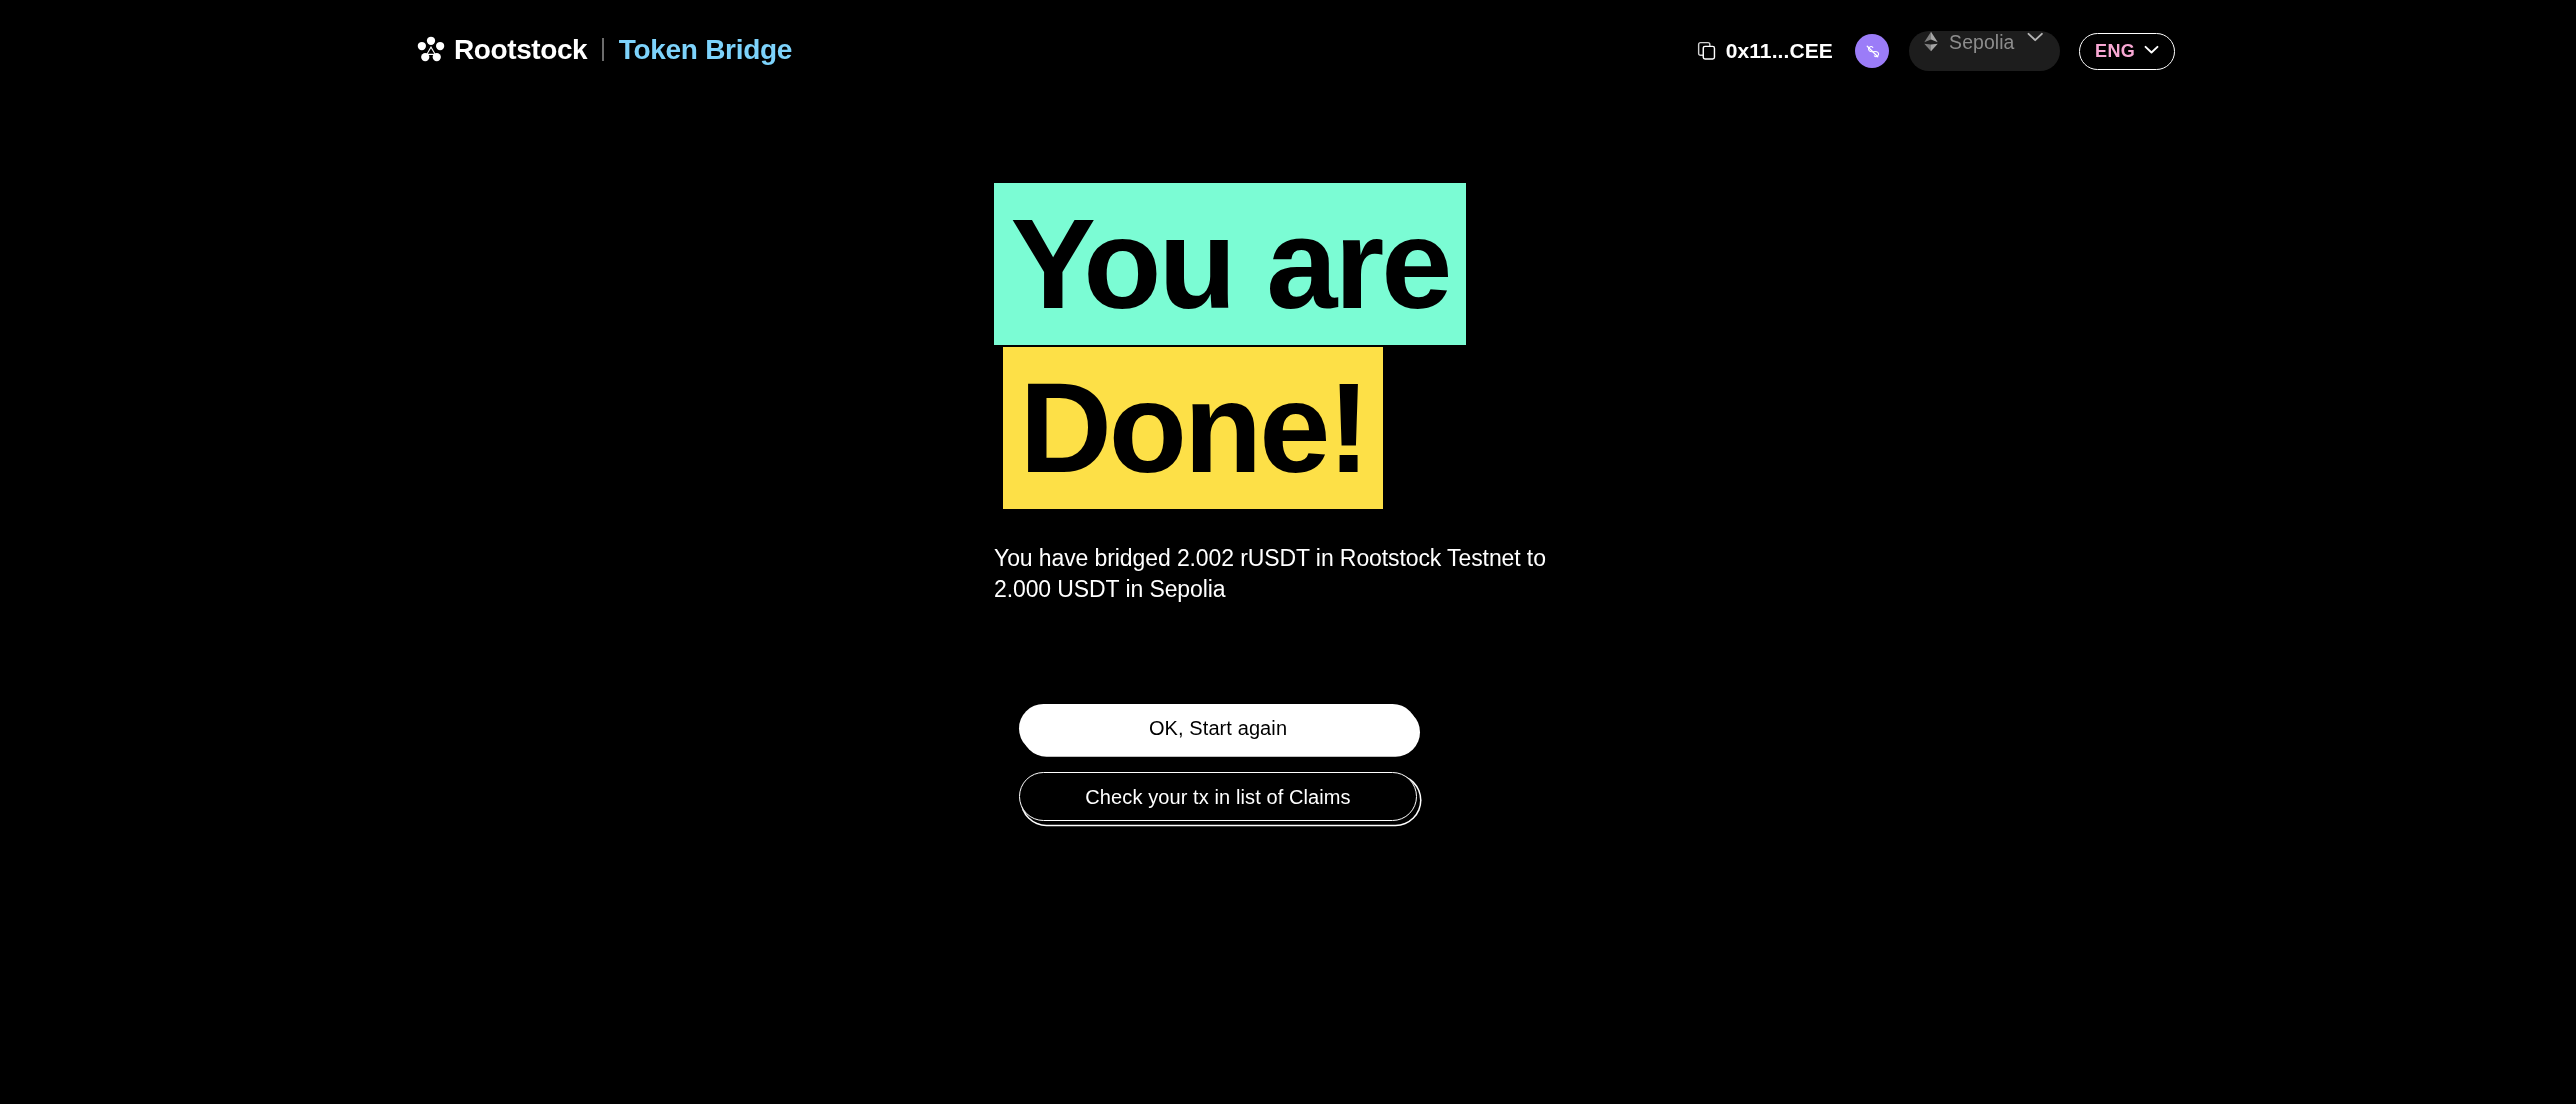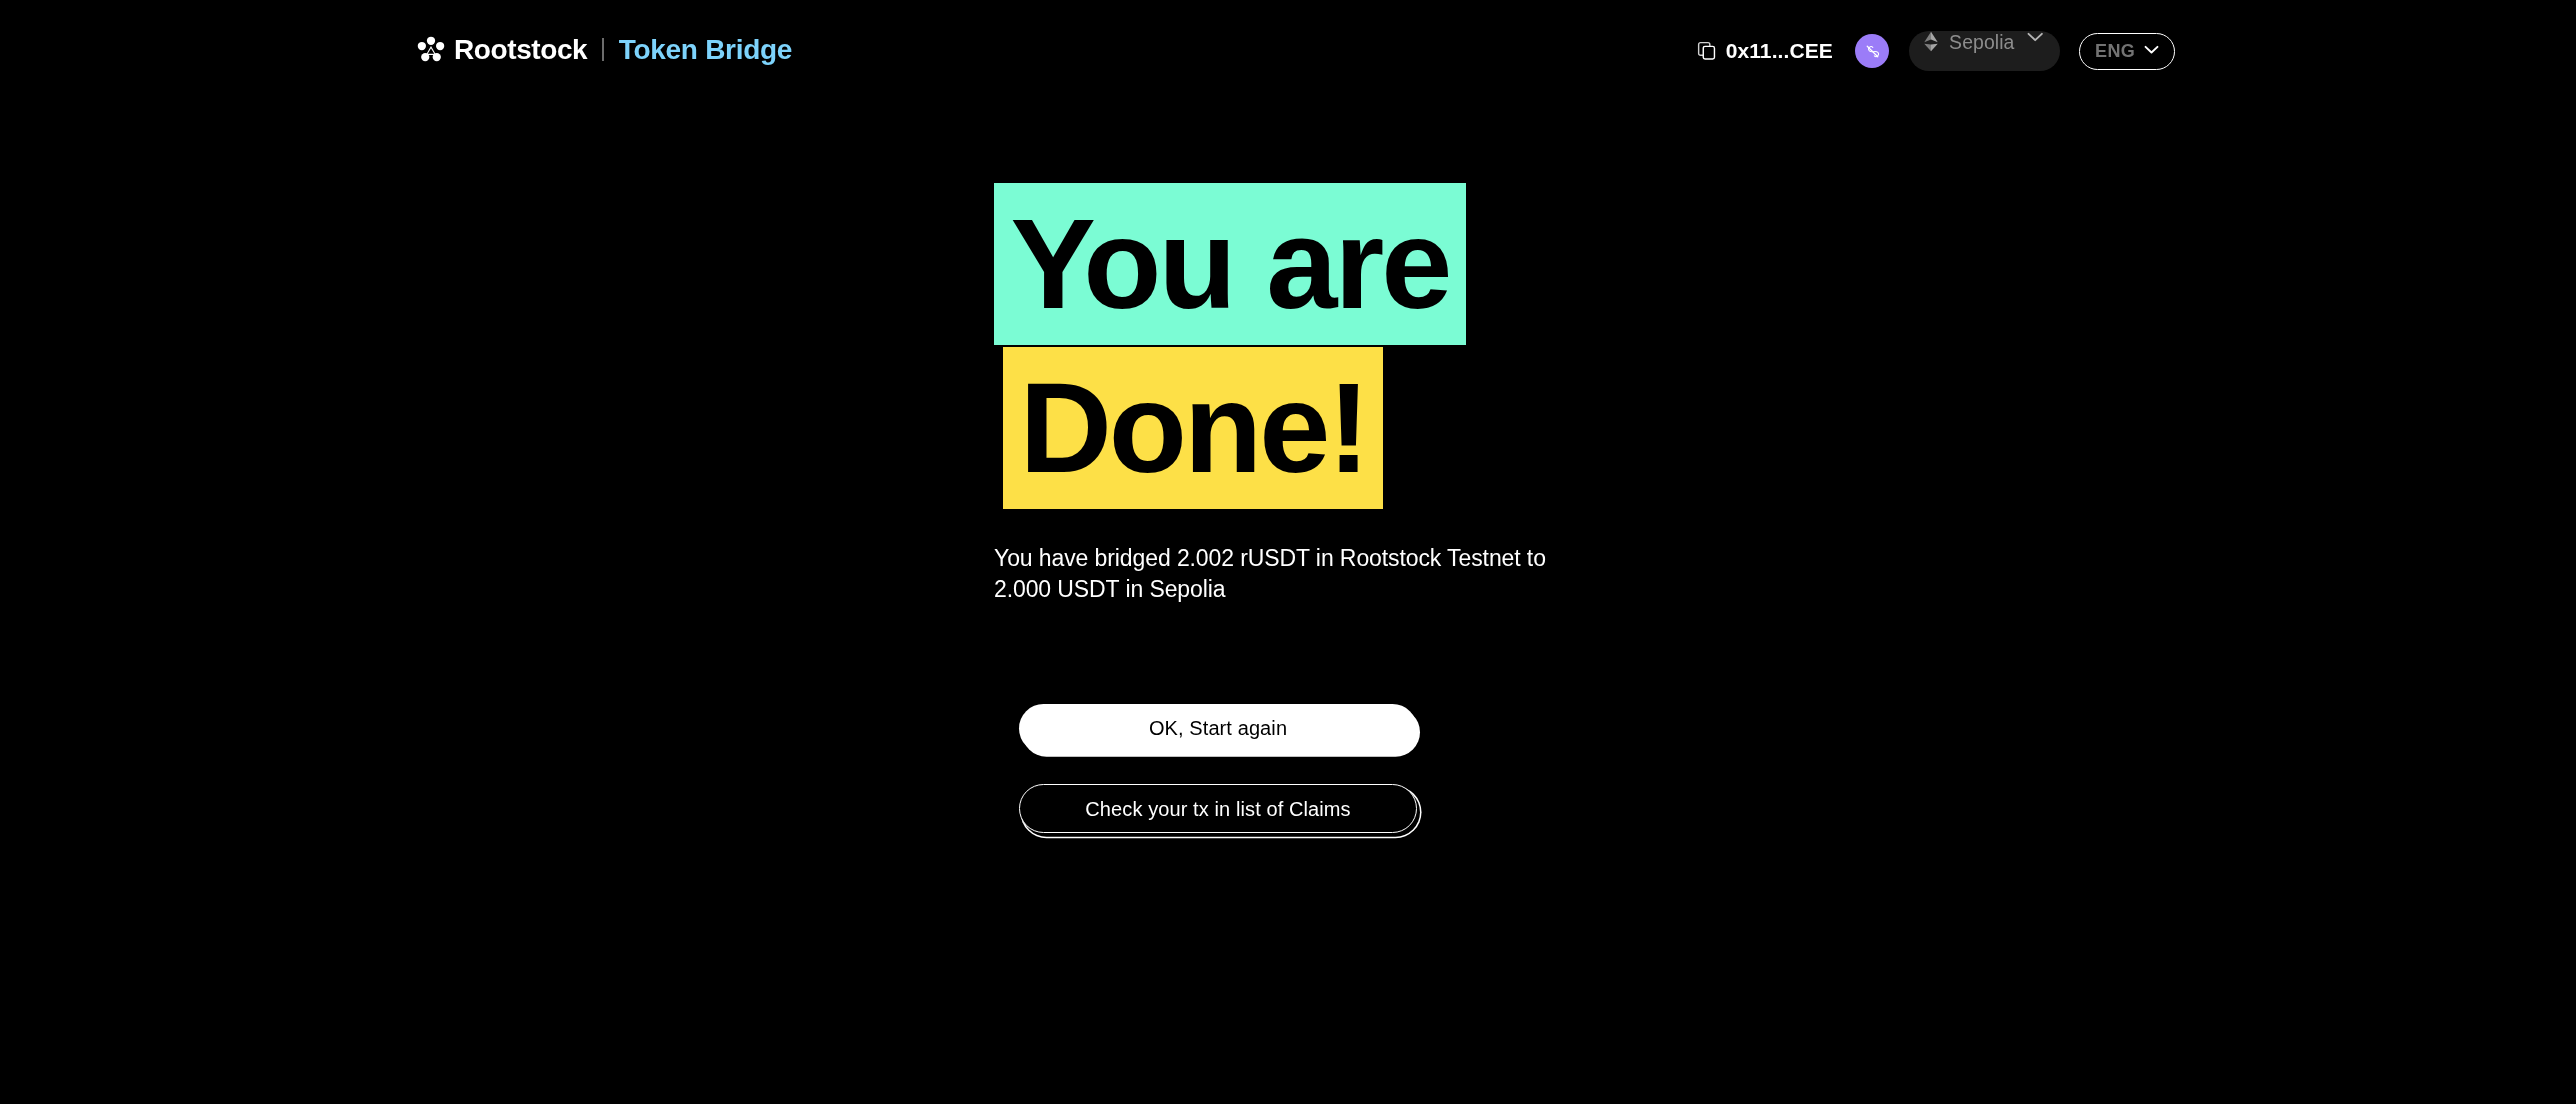--- a/index.html
+++ b/index.html
@@ -140,21 +140,21 @@
     border: 1.5px solid #ffffff;
     display: flex;
     align-items: center;
     gap: 9px;
     padding: 0 15px;
   }
   .lang-label {
     font-size: 18px;
     font-weight: 600;
     letter-spacing: 0.3px;
-    color: #737373;
+    color: #f9a8d4;
     white-space: nowrap;
   }
 
   
   .main {
     position: absolute;
     top: 0; left: 0;
     width: 2576px;
     height: 1105px;
   }
@@ -225,21 +225,21 @@
   .btn-primary {
     background: #ffffff;
     color: #000000;
     box-shadow: 3px 3.7px 0 0 #ffffff, 3px 3.7px 0 1.5px #000000;
   }
 
   .btn-secondary {
     background: #000000;
     color: #ffffff;
     border: 1.5px solid #ffffff;
-    margin-top: 31px;
+    margin-top: 19px;
     line-height: 46px;
     box-shadow: 3px 3.7px 0 0 #000000, 3px 3.7px 0 1.5px #ffffff;
   }
 
   
   .footer {
     position: absolute;
     left: 0;
     bottom: 0;
     width: 2576px;

